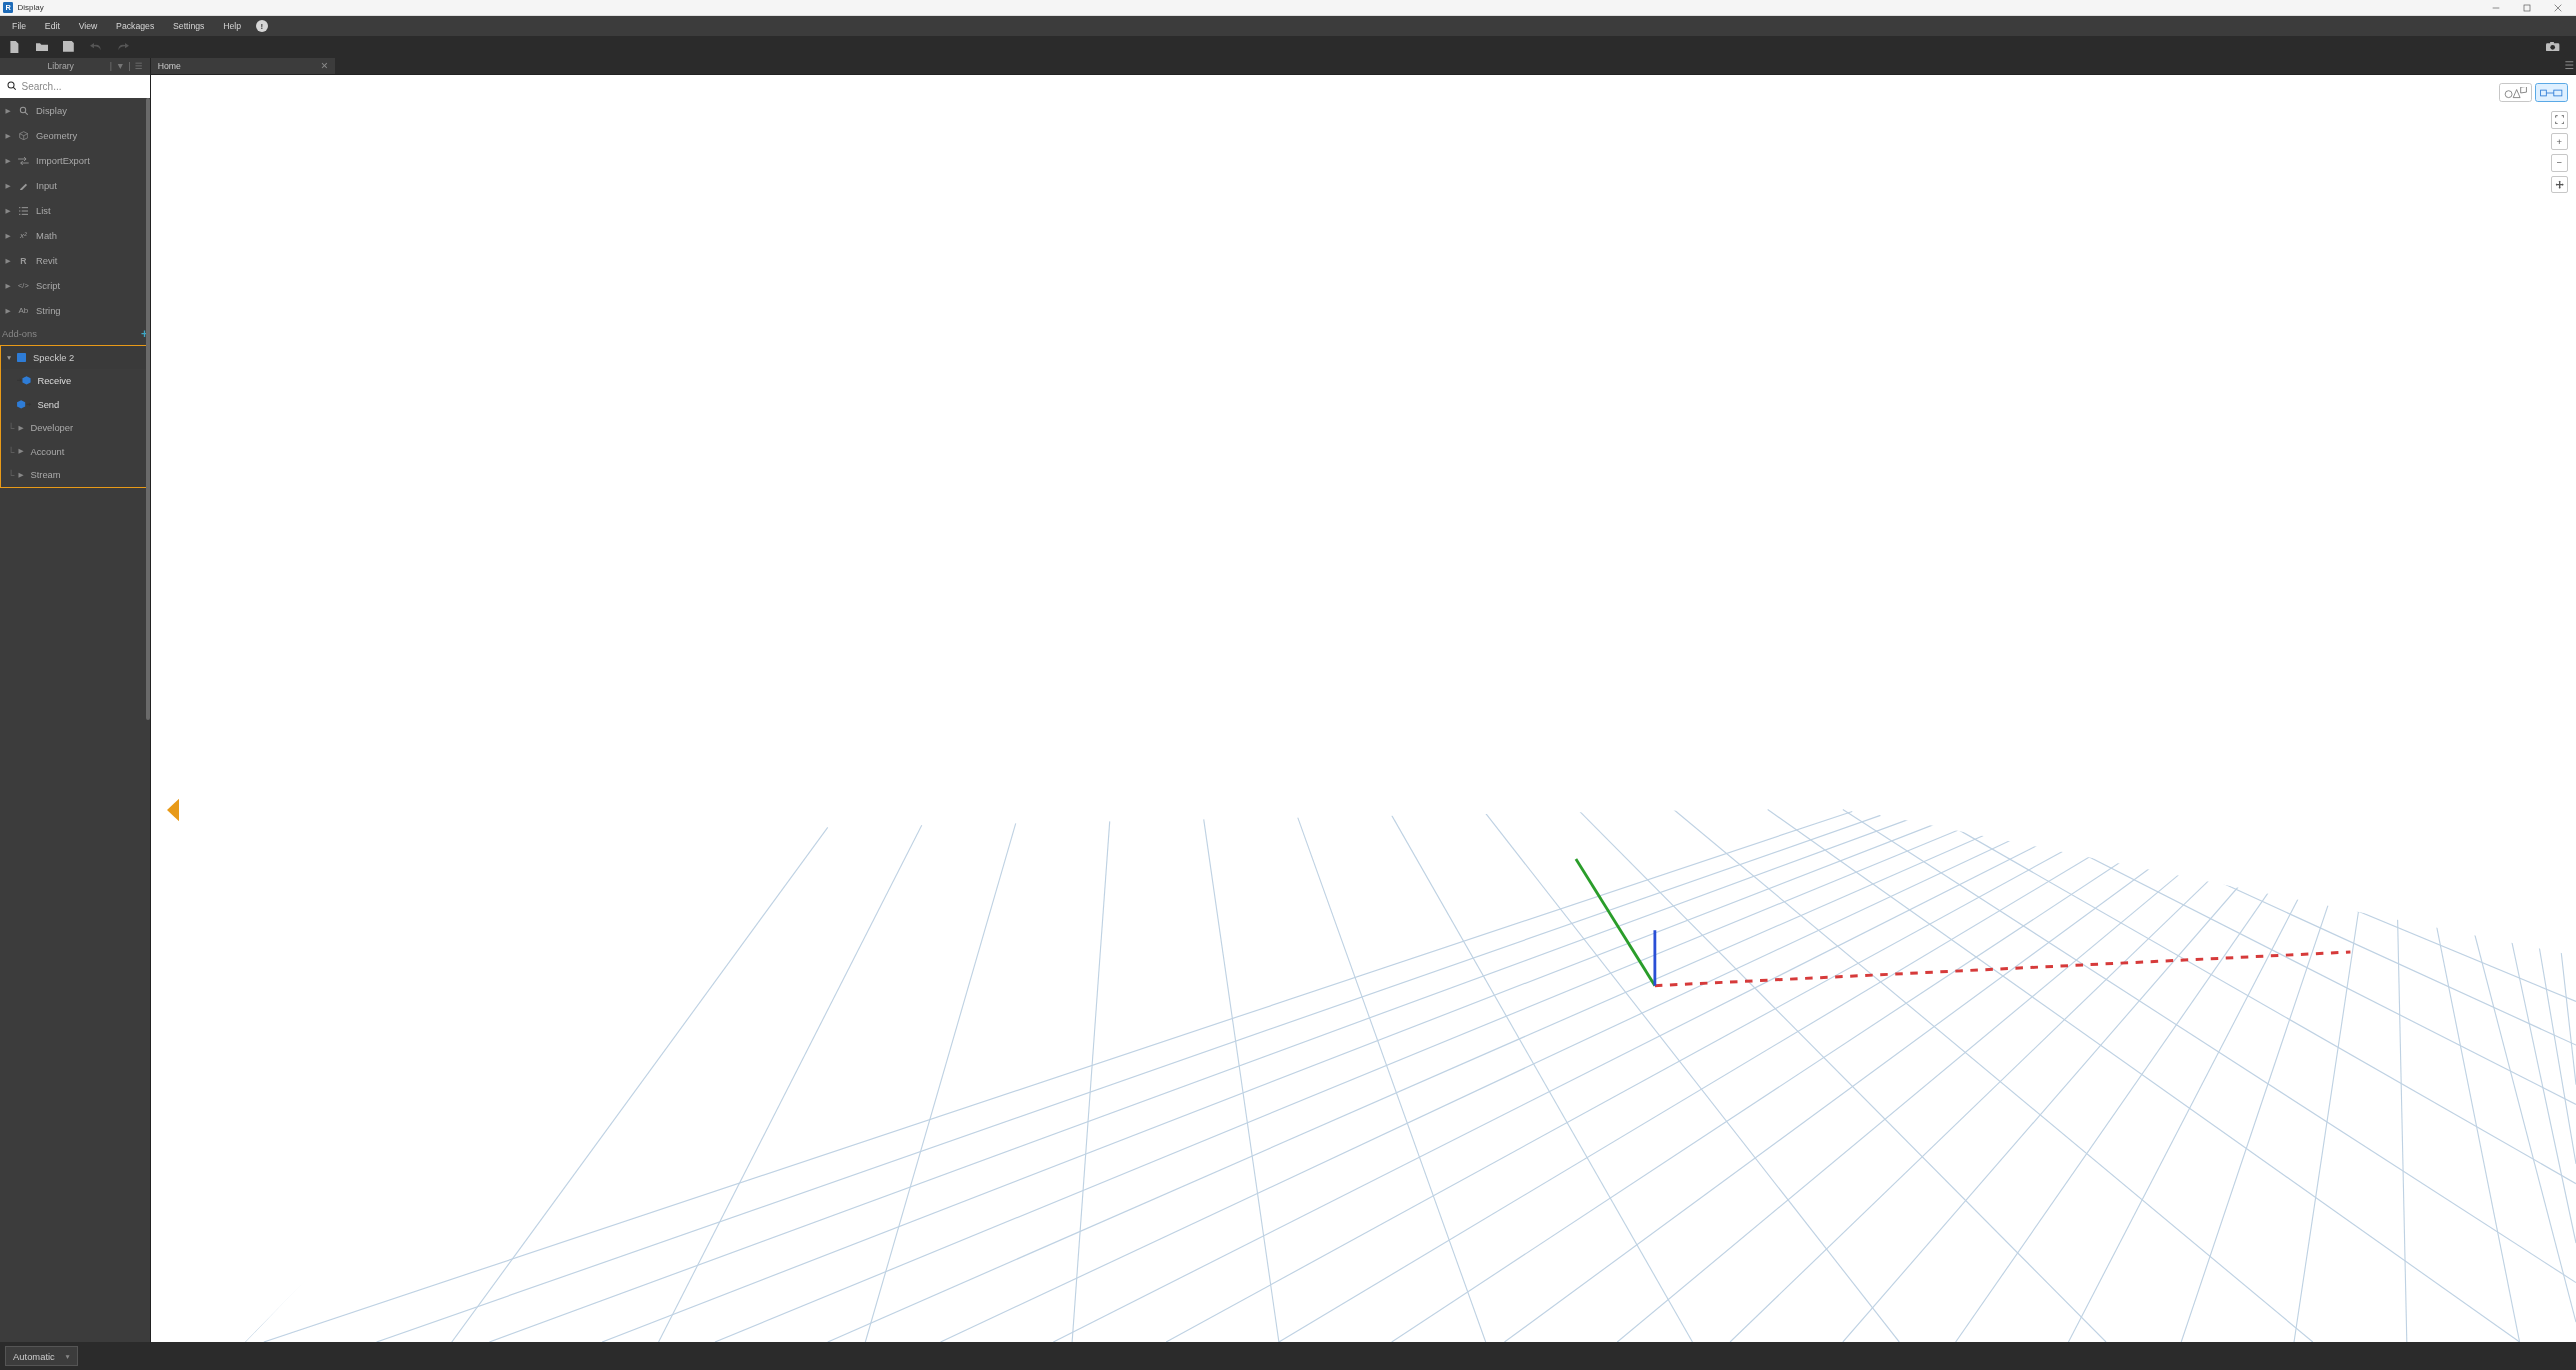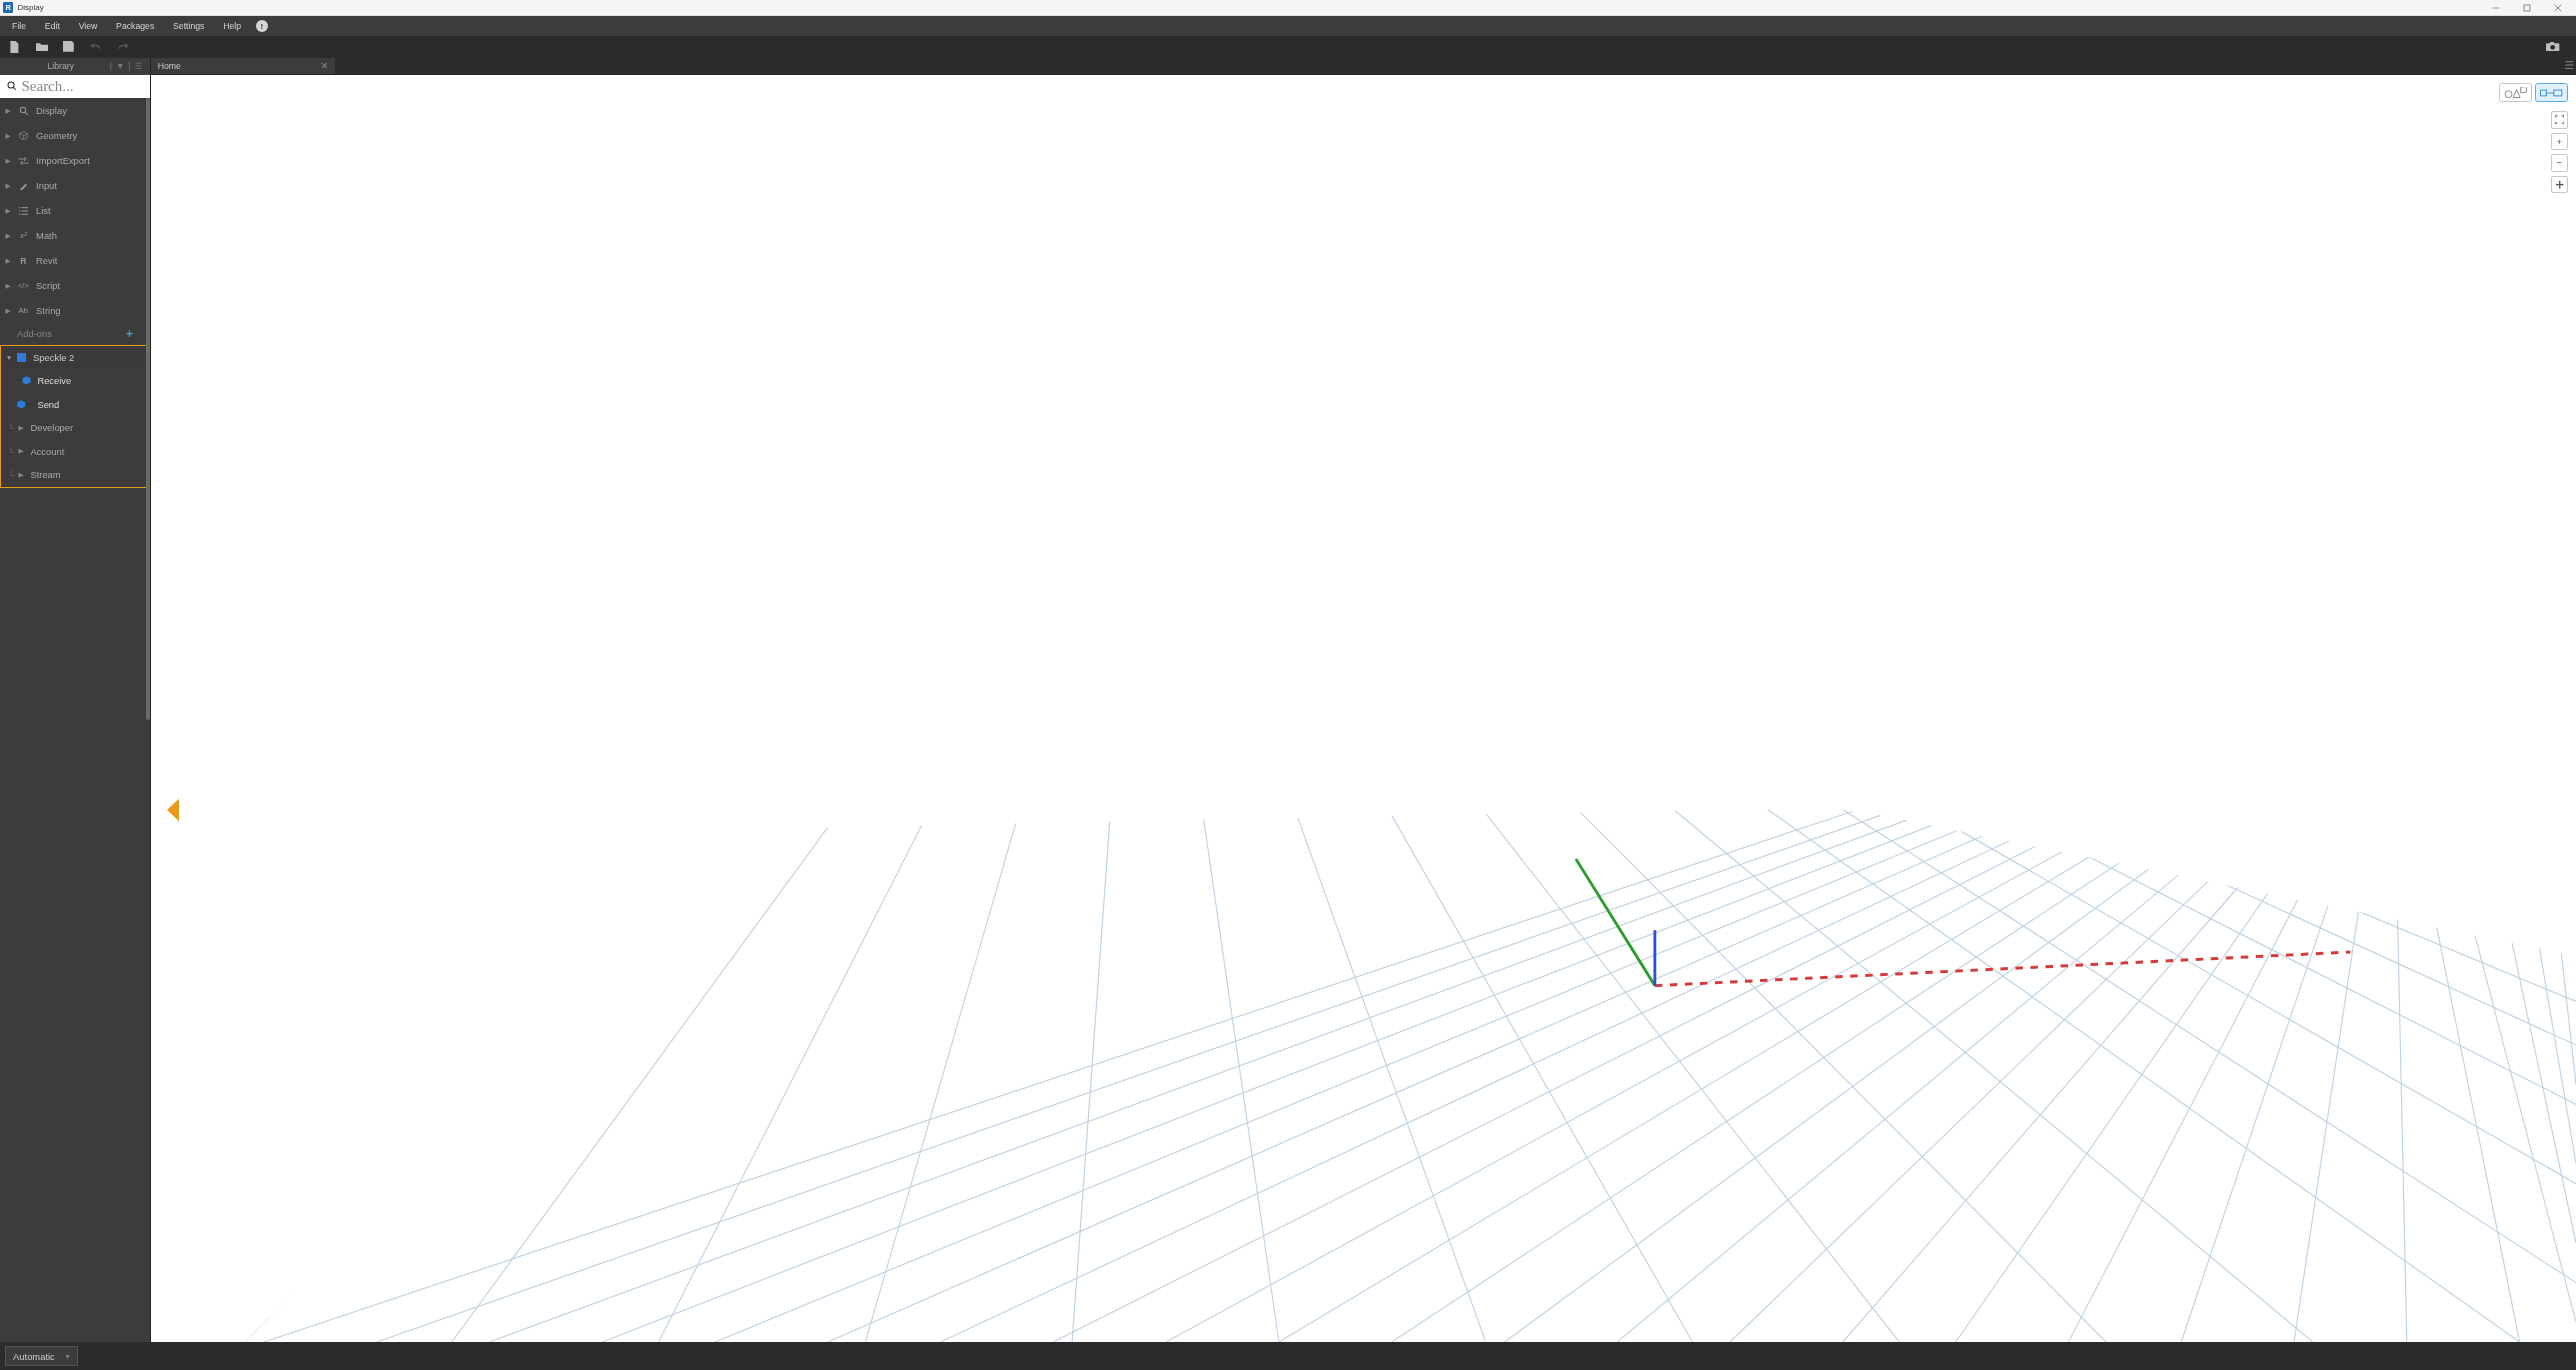--- a/index.html
+++ b/index.html
@@ -28,32 +28,32 @@
   .main { flex: 1; display: flex; min-height: 0; background: #2b2b2b; }
 
   
   .library { width: 151px; background: #3c3c3c; display: flex; flex-direction: column; border-right: 0.7px solid #222; }
   .library-header { height: 17.5px; display: flex; align-items: center; padding: 0 5.4px; color: #aaa; font-size: 8.7px; margin-left: 42px; }
   .library-header .spacer { flex: 1; }
   .lib-hdr-icon { color: #777; font-size: 8.7px; padding: 0 2px; }
 
   .searchbox { height: 23px; background: #fff; display: flex; align-items: center; padding: 0 6.7px; }
   .searchbox .search-icon { color: #333; margin-right: 5.4px; }
-  .searchbox input { border: none; outline: none; flex: 1; font-size: 15px; color: #333; background: transparent; font-family: Liberation Serif, serif; }
+  .searchbox input { border: none; outline: none; flex: 1; font-size: 10px; color: #333; background: transparent; }
   .searchbox input::placeholder { color: #888; }
 
   .lib-list { flex: 1; overflow-y: hidden; position: relative; }
   .lib-list .scroll-track { position: absolute; right: 0; top: 0; width: 4px; height: 50%; background: #6a6a6a; border-radius: 2px; }
 
   .lib-item { height: 25px; display: flex; align-items: center; padding: 0 5.4px; color: #aaa; font-size: 9.4px; cursor: pointer; }
   .lib-item .chevron { width: 8px; color: #888; font-size: 6.7px; margin-right: 4px; }
   .lib-item .item-icon { width: 12px; display: flex; justify-content: center; margin-right: 6.7px; color: #999; }
   .lib-item .item-label { flex: 1; }
 
-  .addons-header { height: 21.5px; display: flex; align-items: center; padding: 0 17px; color: #888; font-size: 9.4px; }
+  .addons-header { height: 21.5px; display: flex; align-items: center; padding: 0 2px; color: #888; font-size: 9.4px; }
   .addons-header .spacer { flex: 1; }
   .addons-header .plus { color: #3fa7c4; font-size: 12px; font-weight: bold; }
 
   .highlight-box { border: 1.3px solid #e89a18; margin: 0 0 0 0; text-align: center; }
 
   .addon-parent { height: 23.5px; display: flex; align-items: center; padding: 0 4px; color: #ccc; font-size: 9.4px; background: #3a3a3a; cursor: pointer; }
   .addon-parent .chevron { width: 8px; color: #999; font-size: 6.7px; margin-right: 4px; }
   .addon-parent .pkg-icon { width: 9.4px; height: 9.4px; background: #2e7cd6; margin-right: 6.7px; border-radius: 0.7px; }
   .addon-child { height: 23.5px; display: flex; align-items: center; padding: 0 4px 0 16px; color: #ddd; font-size: 9.4px; cursor: pointer; }
   .addon-child .node-icon { width: 15px; height: 12px; margin-right: 5.4px; display: flex; align-items: center; justify-content: center; }

